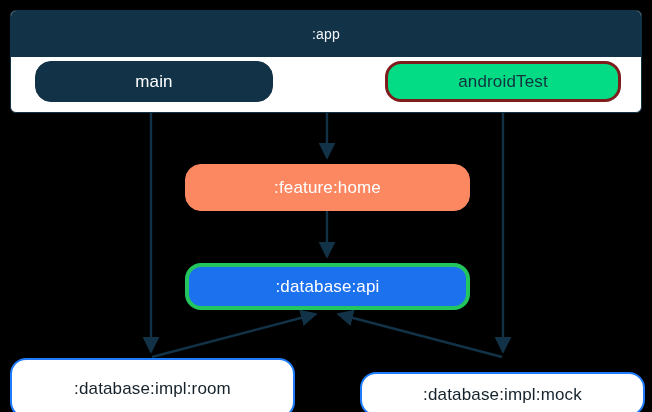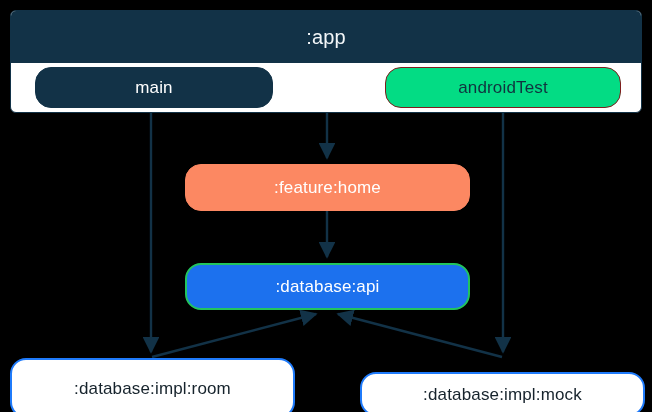--- a/index.html
+++ b/index.html
@@ -35,21 +35,21 @@
     background: #ffffff;
     border: 1px solid #123247;
     overflow: hidden;
   }
   .cluster-header {
     box-sizing: border-box;
     width: 100%;
     background: #123247;
     color: #f2f6f8;
     text-align: center;
-    font-size: 20px;
+    font-size: 14px;
     line-height: 1;
     letter-spacing: .2px;
     padding-top: 16px;
     padding-bottom: 16px;
   }
   .cluster-body {
     position: relative;
     height: 52px;
   }
   
@@ -66,32 +66,32 @@
     letter-spacing: .15px;
   }
   .node-main {
     background: #123247;
     color: #ffffff;
     border: 1px solid #123247;
   }
   .node-androidtest {
     background: #03dc84;
     color: #11333f;
-    border: 1px solid #7f1d1d;
+    border: 3px solid #7f1d1d;
   }
   .node-feature {
     background: #fc8862;
     color: #ffffff;
     border: 1px solid #fc8862;
     justify-content: center;
   }
   .node-api {
     background: #1c71ee;
     color: #ffffff;
-    border: 2px solid #22c55e;
+    border: 4px solid #22c55e;
   }
   .node-impl {
     background: #ffffff;
     color: #16232c;
     border: 2px solid #1f7bfb;
   }
 </style>
 </head>
 <body>
 

